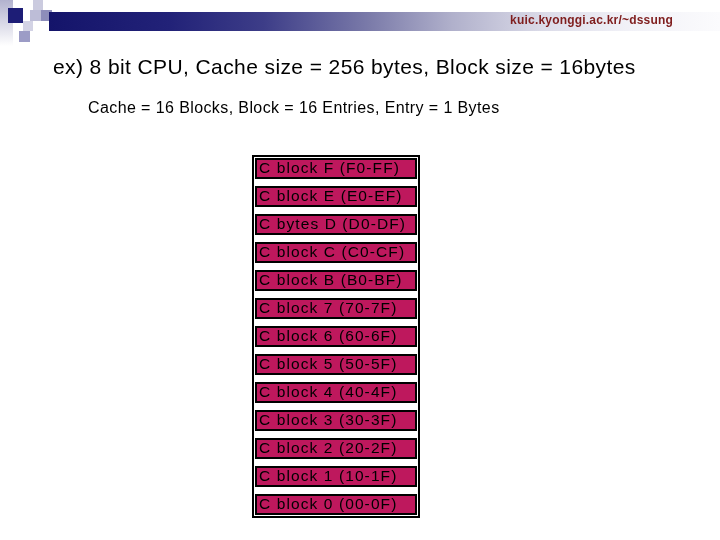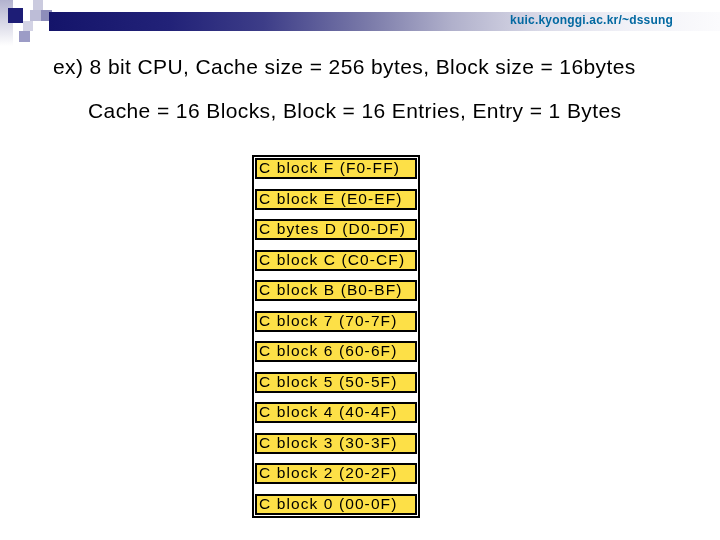--- a/index.html
+++ b/index.html
@@ -39,36 +39,36 @@
     background: linear-gradient(90deg,
       #14146a 0%, #222278 18%, #3d3d88 32%, #7c7caa 48%,
       #b0b0cb 60%, #dcdce9 74%, #f1f1f7 86%, #fbfbfd 100%);
   }
   .header-url {
     position: absolute;
     top: 13px; right: 47px;
     font-size: 12px;
     font-weight: bold;
     letter-spacing: 0.2px;
-    color: #0369a1;
+    color: #7f1d1d;
     white-space: nowrap;
   }
 
   
   .text-line1 {
     position: absolute;
     left: 53px; top: 55px;
     font-size: 21px;
     letter-spacing: 0.4px;
     white-space: nowrap;
   }
   .text-line2 {
     position: absolute;
     left: 88px; top: 99px;
-    font-size: 21px;
+    font-size: 16px;
     letter-spacing: 0.4px;
     white-space: nowrap;
   }
 
   
   .cache-table {
     position: absolute;
     left: 252px; top: 155px;
     width: 168px; height: 363px;
     box-sizing: border-box;
@@ -82,21 +82,21 @@
   .cache-row {
     box-sizing: border-box;
     border: 2px solid #000000;
     height: 21px;
     line-height: 16.5px;
     font-size: 15.5px;
     letter-spacing: 1.1px;
     padding-left: 2px;
     white-space: nowrap;
     overflow: hidden;
-    background: #fde047;
+    background: #be185d;
   }
 </style>
 </head>
 <body>
 
 <div class="slide">
 
   <div class="deco-strip"></div>
   <div class="sq sq-navy"></div>
   <div class="sq sq-top"></div>
@@ -115,16 +115,17 @@
       <div class="cache-row">C block E (E0-EF)</div>
       <div class="cache-row">C bytes D (D0-DF)</div>
       <div class="cache-row">C block C (C0-CF)</div>
       <div class="cache-row">C block B (B0-BF)</div>
       <div class="cache-row">C block 7 (70-7F)</div>
       <div class="cache-row">C block 6 (60-6F)</div>
       <div class="cache-row">C block 5 (50-5F)</div>
       <div class="cache-row">C block 4 (40-4F)</div>
       <div class="cache-row">C block 3 (30-3F)</div>
       <div class="cache-row">C block 2 (20-2F)</div>
+      <div class="cache-row">C block 1 (10-1F)</div>
       <div class="cache-row">C block 0 (00-0F)</div>
     </div>
 
 </div>
 
 </body></html>

